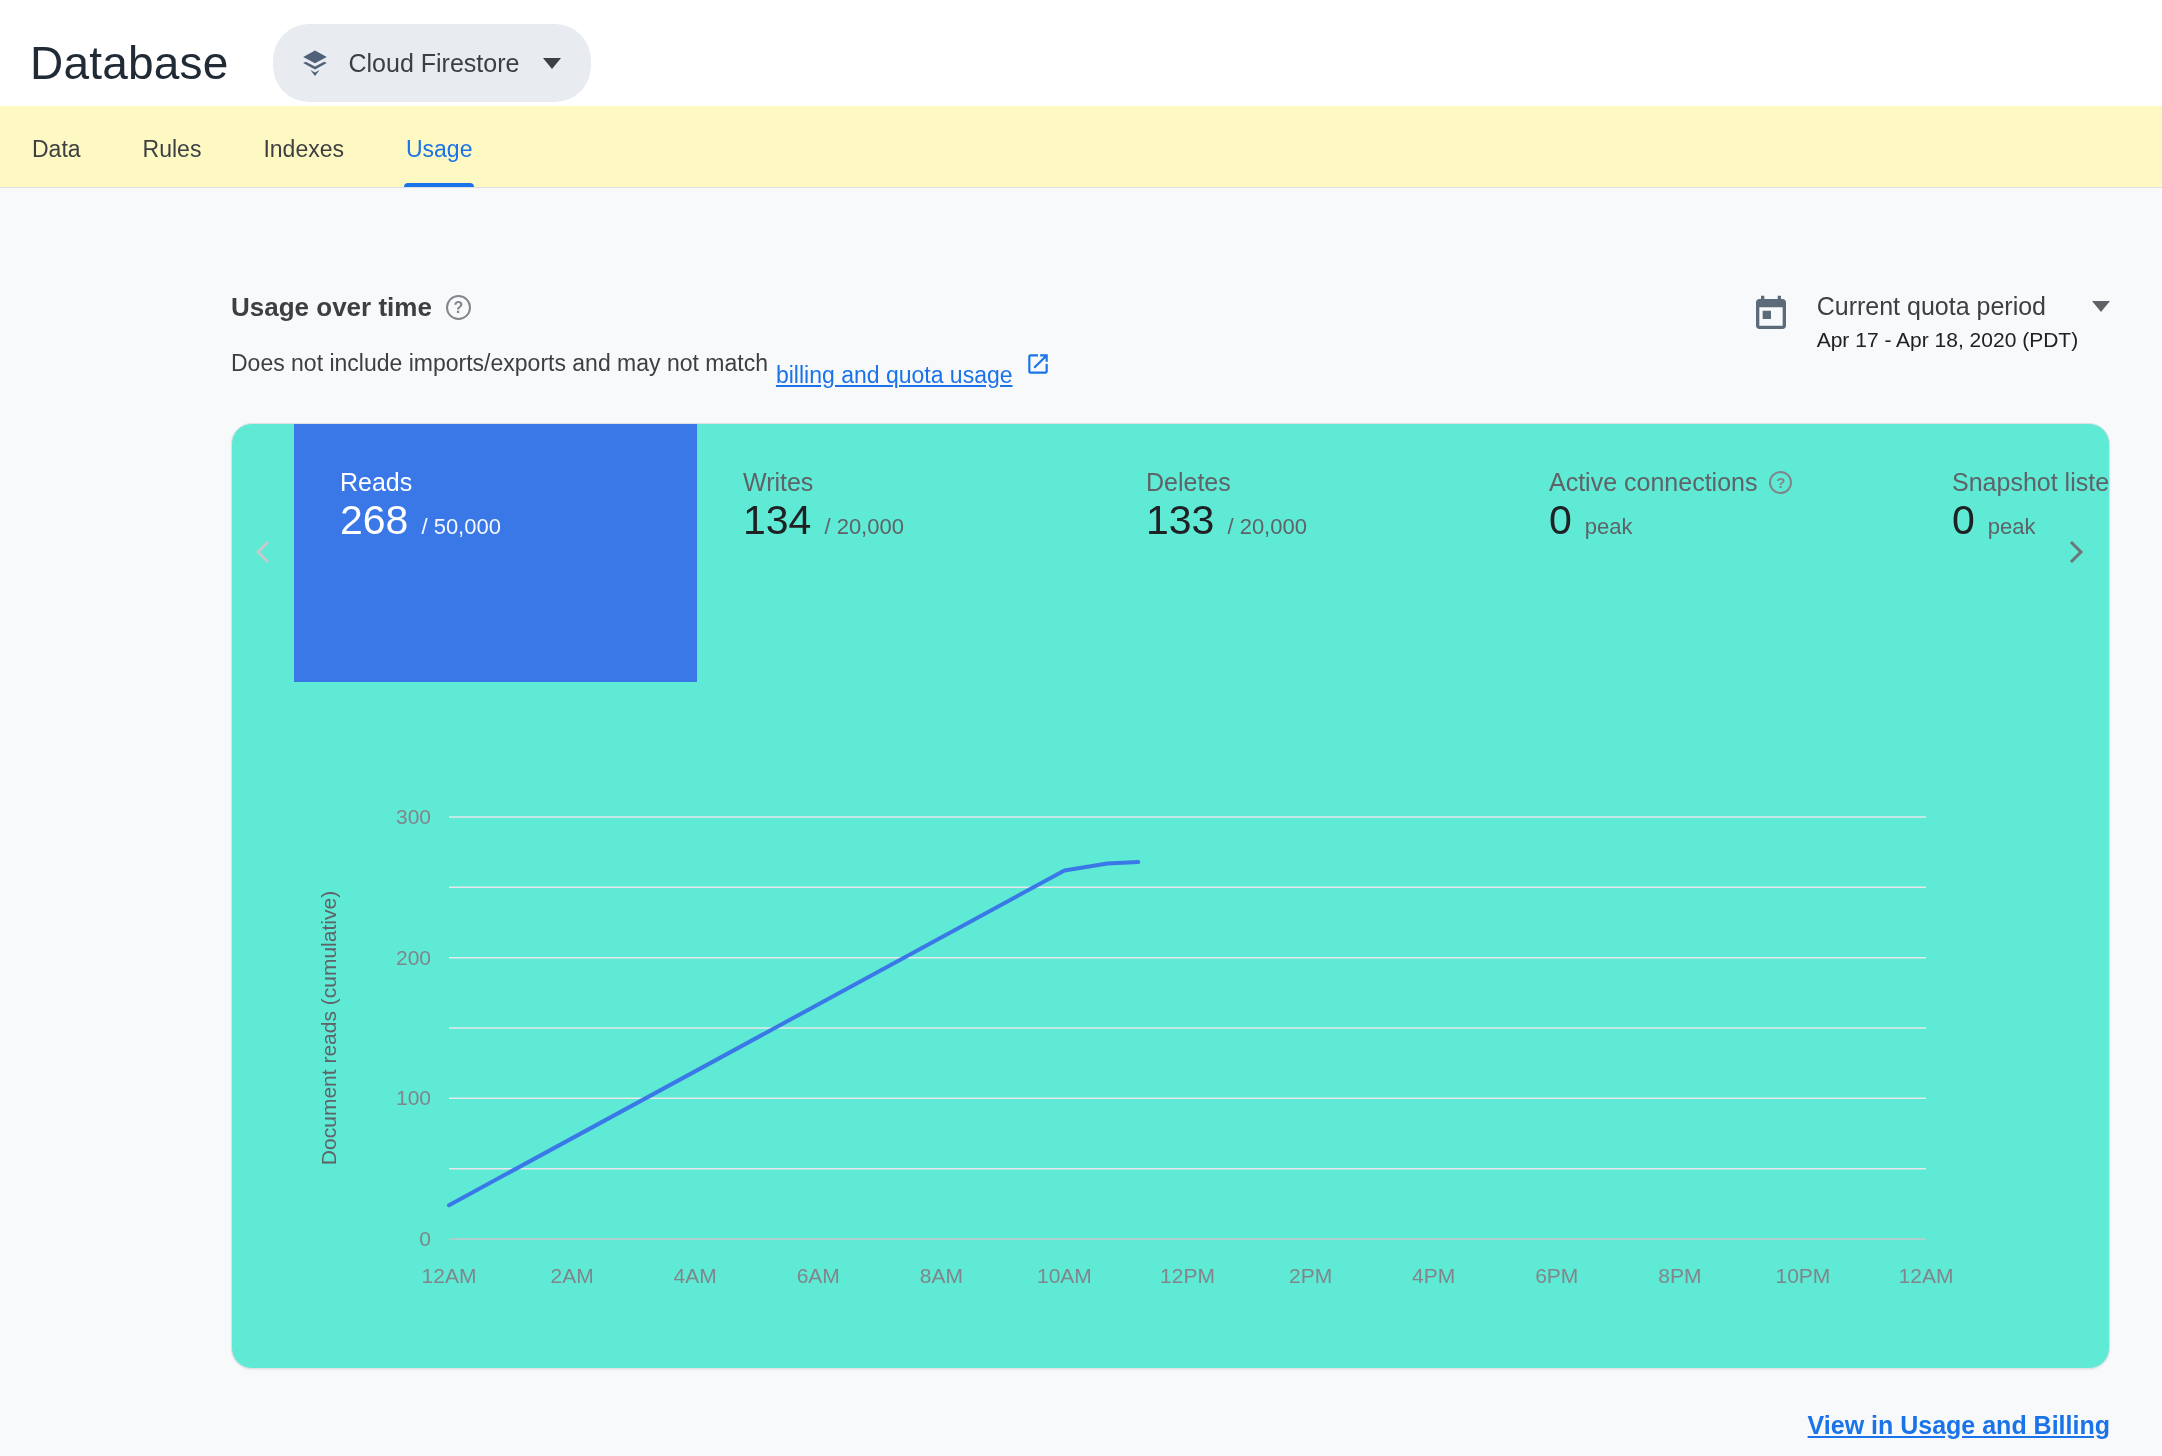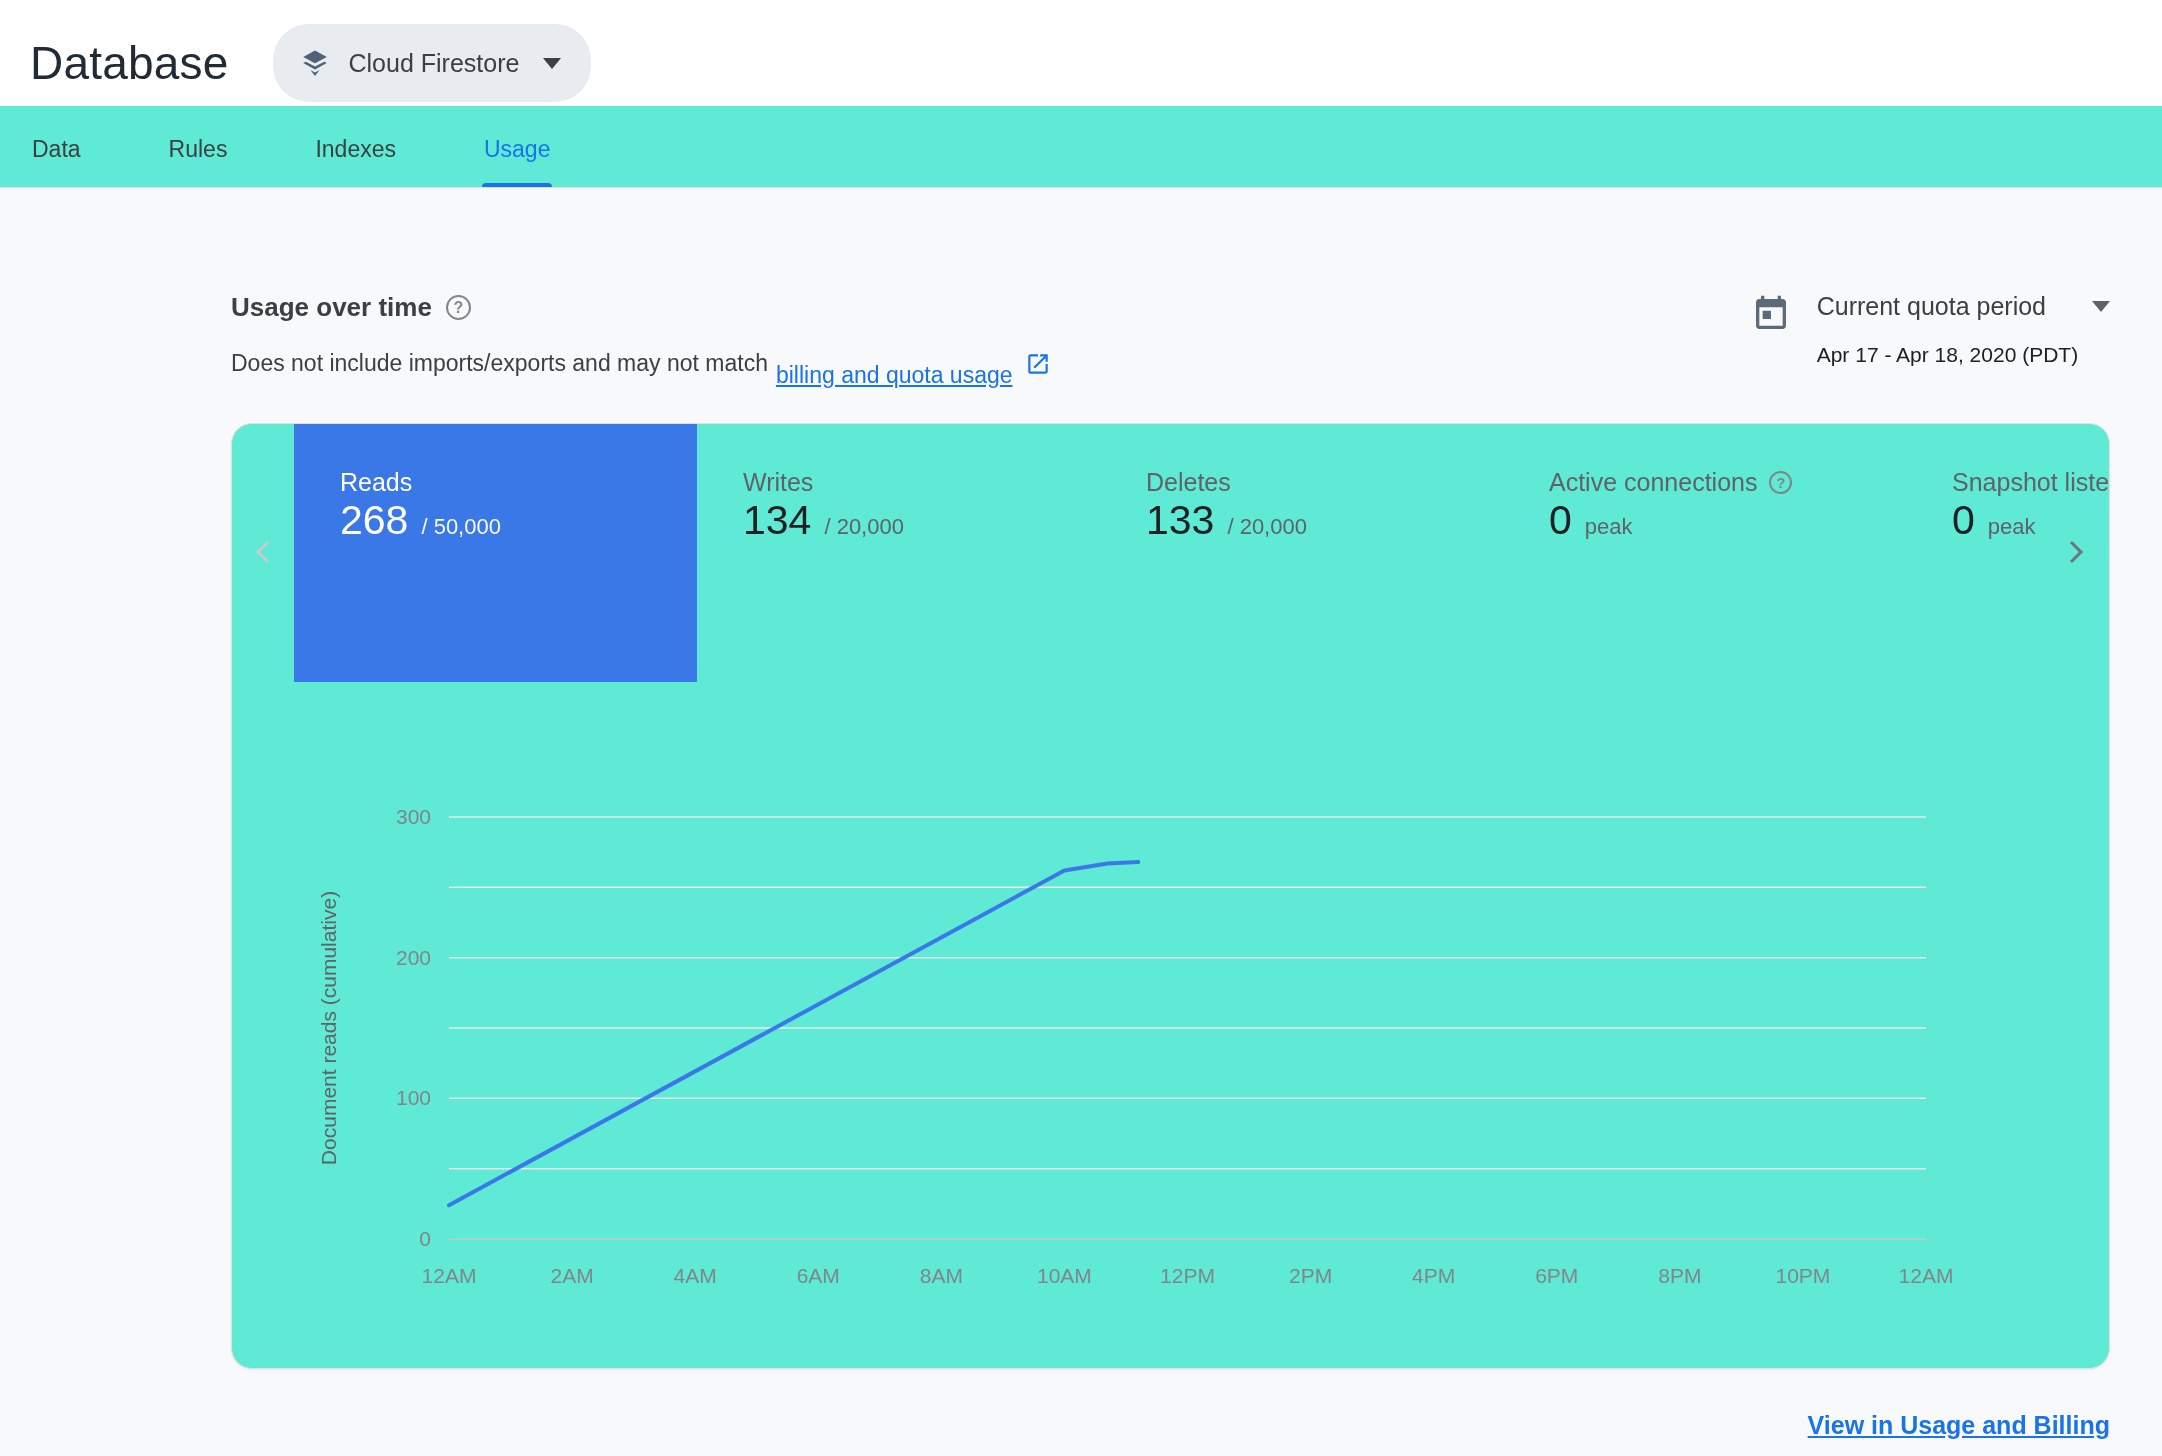--- a/index.html
+++ b/index.html
@@ -28,22 +28,22 @@
   .caret {
     width:0; height:0;
     border-left:9px solid transparent; border-right:9px solid transparent;
     border-top:11px solid #5f6368;
     display:inline-block;
   }
   .product-pill .caret { margin-left:6px; border-top-color:#3c4043; }
 
   
   .tabs {
-    background:#5eead4;
-    display:flex; gap:84px;
+    background:#fef9c3;
+    display:flex; gap:58px;
     padding:10px 30px 0 30px;
     border-bottom:1px solid #dde1e5;
   }
   .tab {
     position:relative; cursor:pointer;
     font-size:23px; font-weight:500; color:#3c4043;
     padding:20px 2px 24px 2px;
   }
   .tab.active { color:#1a73e8; }
   .tab.active::after {
@@ -72,21 +72,21 @@
   .usage-subtitle a { color:#1a73e8; text-decoration:underline; cursor:pointer;margin-top:24px; }
   .ext-icon { width:26px; height:26px; margin-left:4px; }
 
   .quota-block { display:flex; gap:26px; align-items:flex-start; }
   .cal-icon { width:40px; height:40px; margin-top:2px; }
   .quota-select { min-width:250px; cursor:pointer; }
   .quota-label-row {
     display:flex; align-items:center; justify-content:space-between; gap:46px;
   }
   .quota-label { font-size:25px; font-weight:500; color:#3c4043; }
-  .quota-range { margin-top:22px; font-size:21px; color:#202124; }
+  .quota-range { margin-top:7px; font-size:21px; color:#202124; }
 
   
   .card {
     margin:34px 52px 0 231px;
     background:#5eead4;
     border:1px solid #dfe1e5; border-radius:21px;
     box-shadow:0 1px 2px rgba(60,64,67,.08);
     overflow:hidden;
   }
   .metrics-row {

